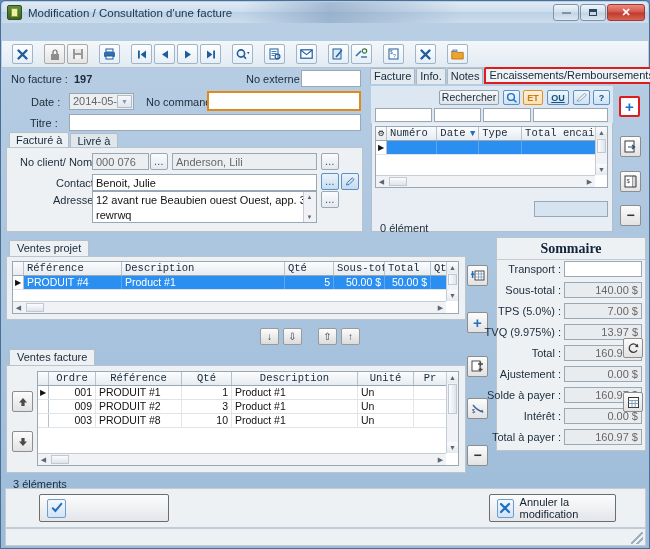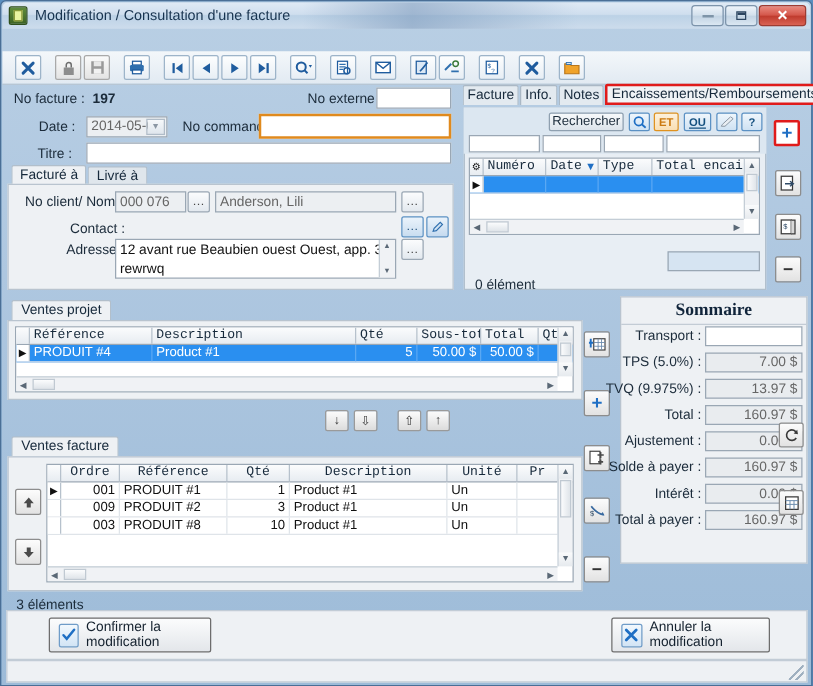--- a/index.html
+++ b/index.html
@@ -456,20 +456,21 @@
 
   <div class="clientpanel" style="left:5px;top:146px;width:357px;height:85px;"></div>
 
   <div class="lbl" style="left:19px;top:155px;">No client/ Nom :</div>
   <input class="inp ro" style="left: 91px; top: 152px; width: 57px;" value="000 076">
   <div class="dots" style="left:149px;top:152px;">…</div>
   <input class="inp ro" style="left: 171px; top: 152px; width: 145px;" value="Anderson, Lili">
   <div class="dots" style="left:320px;top:152px;">…</div>
 
   <div class="lbl" style="left:55px;top:176px;">Contact :</div>
+  <input class="inp" style="left: 91px; top: 173px; width: 225px;" value="Benoit, Julie">
   <div class="dots blue" style="left:320px;top:172px;">…</div>
   <div class="icobtn" style="left:340px;top:172px;">
     <svg width="11" height="11" viewBox="0 0 11 11">
         <path d="M1.5 9 L2.3 6.7 L7.2 1.8 L9 3.6 L4.1 8.5 Z" fill="#cfe2f3" stroke="#2f6fae" stroke-width=".9"></path>
       </svg>
   </div>
 
   <div class="lbl" style="left:52px;top:193px;">Adresse :</div>
   <div style="position:absolute;left:91px;top:190px;width:225px;height:32px;background:#fff;border:1px solid #9aa7b4;box-sizing:border-box;">
     <div style="font-size:11px;color:#111;padding:1px 3px;line-height:14px;">12 avant rue Beaubien ouest Ouest, app. 32</div>
@@ -698,20 +699,24 @@
       <span class="mn">−</span>
     </div>
 
   <div class="sommaire">
     <h2>Sommaire</h2>
     <div class="srow">
       <span class="sl">Transport :</span>
       <span class="sv white"></span>
     </div>
     <div class="srow">
+      <span class="sl">Sous-total :</span>
+      <span class="sv">140.00 $</span>
+    </div>
+    <div class="srow">
       <span class="sl">TPS (5.0%) :</span>
       <span class="sv">7.00 $</span>
     </div>
     <div class="srow">
       <span class="sl">TVQ (9.975%) :</span>
       <span class="sv">13.97 $</span>
     </div>
     <div class="srow">
       <span class="sl">Total :</span>
       <span class="sv">160.97 $</span>
@@ -747,21 +752,20 @@
       </svg>
   </div>
 
   <div class="bottombar">
     <div class="bigbtn" style="left:33px;top:5px;width:130px;">
       <span class="bi">
         <svg width="12" height="12" viewBox="0 0 12 12">
             <path d="M1.8 6.2 L4.4 9 L10.3 1.8" stroke="#1f6fc4" stroke-width="2" fill="none" stroke-linecap="round"></path>
           </svg>
       </span>
-      <span>Confirmer la modification</span>
     </div>
     <div class="bigbtn" style="left:483px;top:5px;width:127px;">
       <span class="bi">
         <svg width="12" height="12" viewBox="0 0 12 12">
             <path d="M2 2 L10 10 M10 2 L2 10" stroke="#1f6fc4" stroke-width="2.2" fill="none" stroke-linecap="round"></path>
           </svg>
       </span>
       <span>Annuler la modification</span>
     </div>
   </div>

